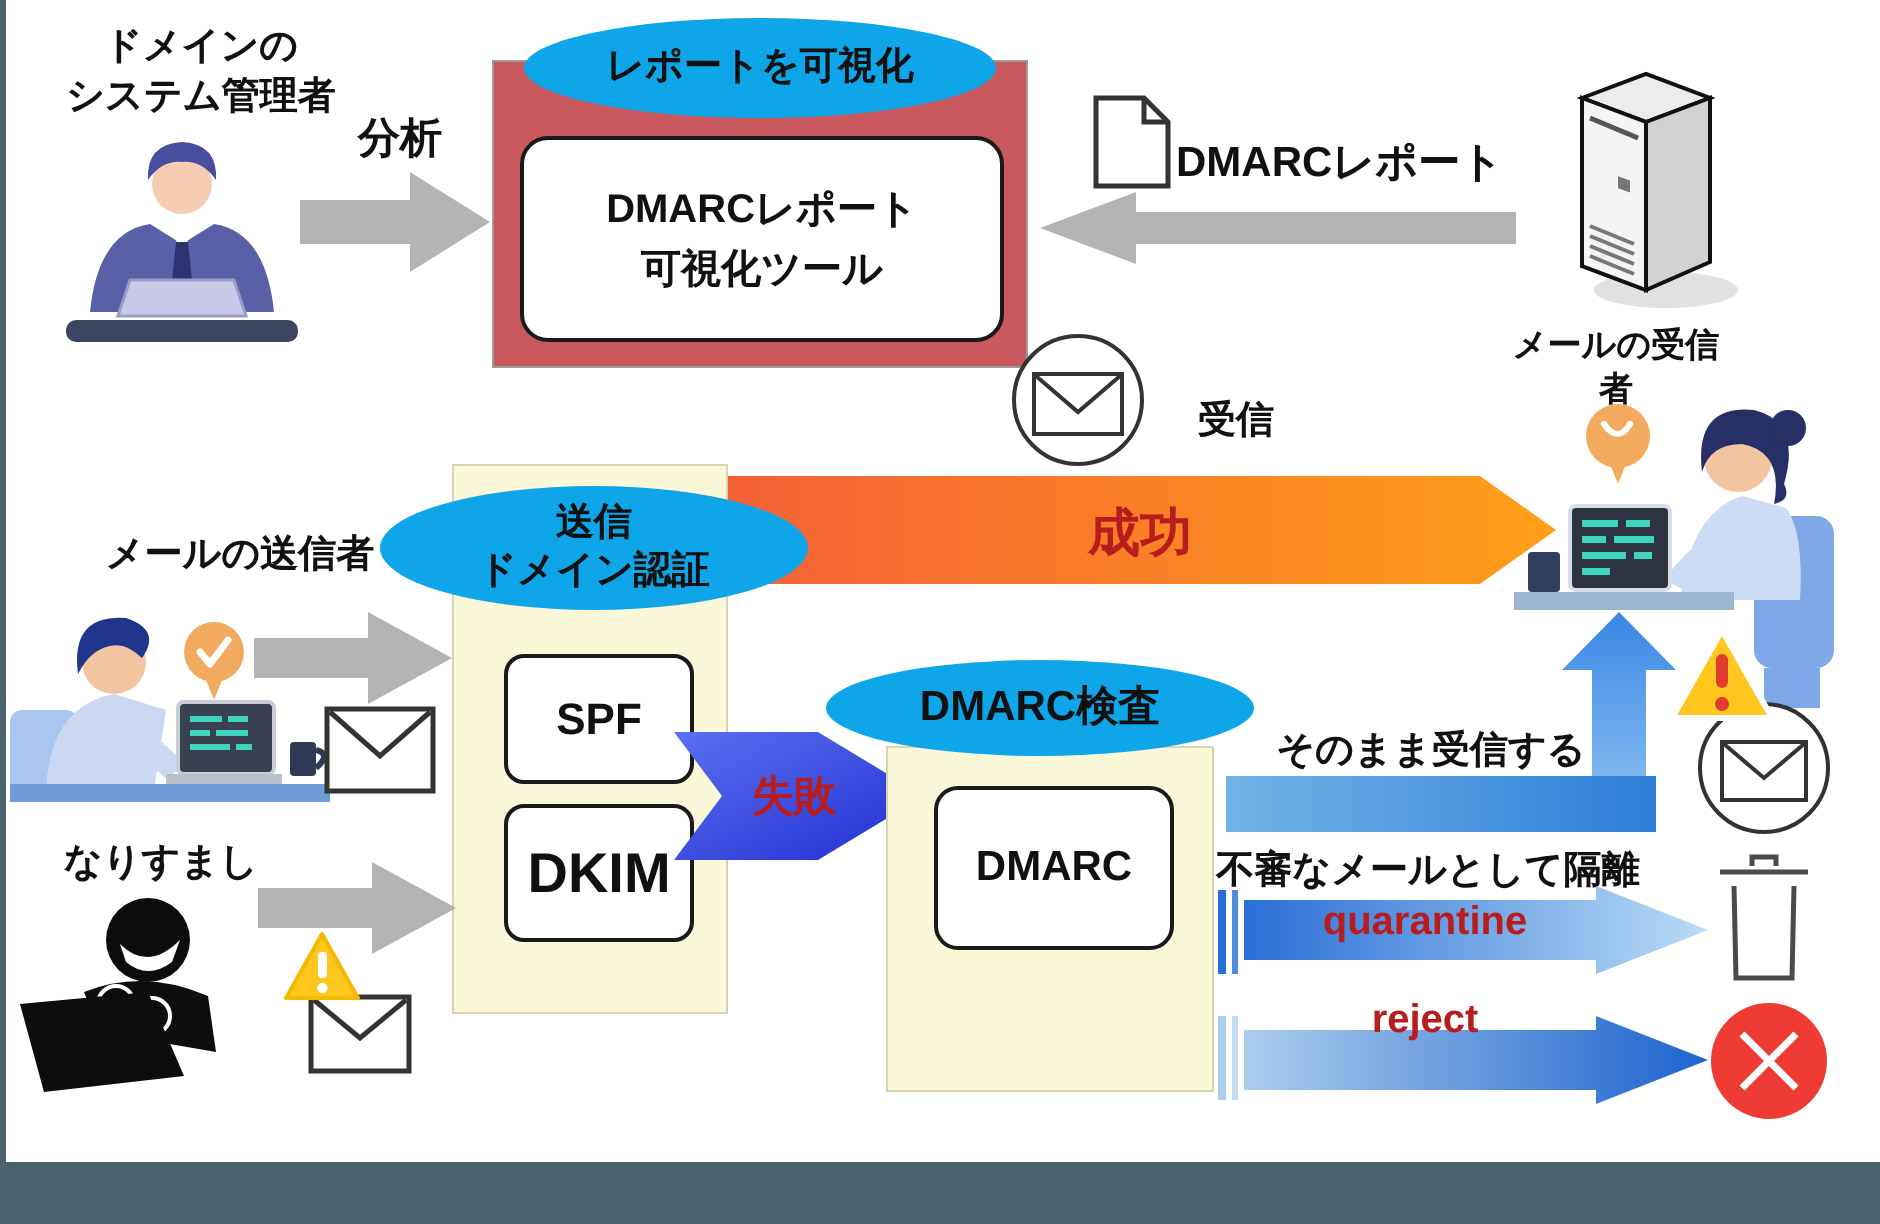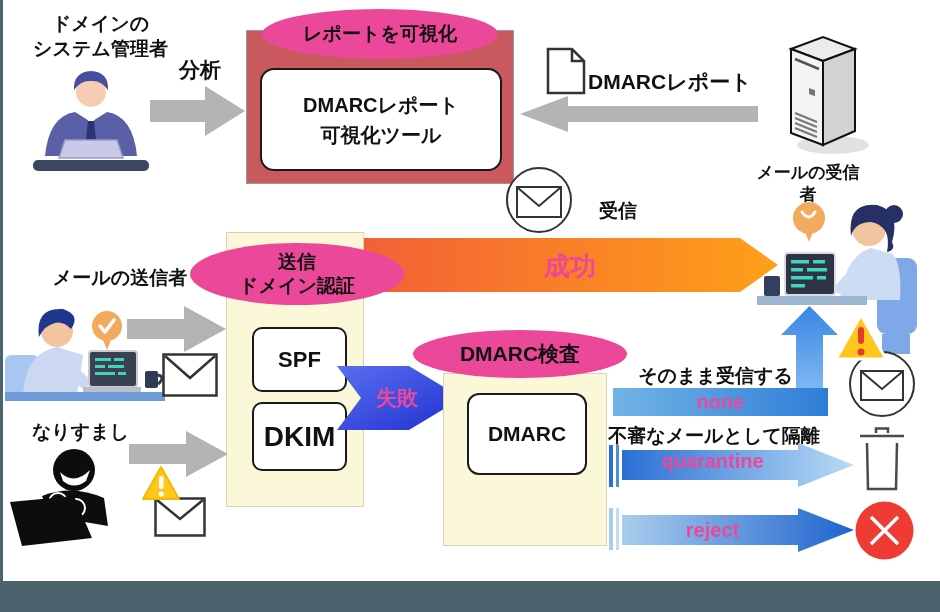--- a/index.html
+++ b/index.html
@@ -1,21 +1,21 @@
 <!DOCTYPE html>
 <html><head>
 <meta charset="utf-8">
 <style>
   html,body{margin:0;padding:0;background:#fff;}
   .canvas{position:relative;width:940px;height:612px;background:#ffffff;overflow:hidden;
           font-family:"Liberation Sans","DejaVu Sans",sans-serif;}
   .abs{position:absolute;}
   .lbl{font-weight:bold;color:#111;white-space:pre-line;text-align:center;line-height:1.3;}
-  .wht{color:#ec4899;font-weight:bold;text-align:center;}
-  .ellipse{background:#ec4899;border-radius:50%;display:flex;align-items:center;justify-content:center;
+  .wht{color:#b91c1c;font-weight:bold;text-align:center;}
+  .ellipse{background:#0ea5e9;border-radius:50%;display:flex;align-items:center;justify-content:center;
            font-weight:bold;color:#111;text-align:center;white-space:pre-line;line-height:1.25;}
   .whitebox{background:#fff;border:2px solid #1a1a1a;border-radius:14px;display:flex;align-items:center;
             justify-content:center;font-weight:bold;color:#111;text-align:center;white-space:pre-line;line-height:1.5;}
   .cream{background:#fbf8da;border:1px solid #d8d4b0;}
   .redbox{background:#c9595f;border:1px solid #9a9a9a;}
   .nonebar{background:linear-gradient(90deg,#72b4e6,#2e7ed9);}
   svg{display:block;}
 </style>
 </head>
 <body>
@@ -209,21 +209,20 @@
     <polyline points="14,22 34,39 54,22" fill="none" stroke="#333" stroke-width="2"></polyline>
   </svg>
   <svg class="abs" style="left:833px;top:312px;" width="56" height="52" viewBox="0 0 56 52">
     <path d="M28,3 L53,47 L3,47 Z" fill="#ffc61e" stroke="#ffffff" stroke-width="3" stroke-linejoin="round"></path>
     <rect x="25" y="15" width="6" height="17" rx="3" fill="#e23c30"></rect>
     <circle cx="28" cy="40" r="3.5" fill="#e23c30"></circle>
   </svg>
 
   <div class="abs lbl" style="left:638px;top:364px;width:155px;font-size:19px;">そのまま受信する</div>
   <div class="abs nonebar" style="left:613px;top:388px;width:215px;height:28px;"></div>
-  <div class="abs wht" style="left:613px;top:391px;width:215px;font-size:20px;">none</div>
 
   <div class="abs lbl" style="left:605px;top:424px;width:218px;font-size:19px;">不審なメールとして隔離</div>
   <div class="abs" style="left:609px;top:445px;width:4px;height:42px;background:#2a6fd6;"></div>
   <div class="abs" style="left:616px;top:445px;width:3px;height:42px;background:#4f8ede;"></div>
   <svg class="abs" style="left:622px;top:443px;" width="232" height="44" viewBox="0 0 232 44">
     <defs>
         <linearGradient id="gQ" x1="0" y1="0" x2="1" y2="0">
       <stop offset="0" stop-color="#2a6fd6"></stop>
           <stop offset="1" stop-color="#b9dcf5"></stop>
     </linearGradient>
@@ -241,20 +240,20 @@
   <div class="abs" style="left:616px;top:508px;width:3px;height:42px;background:#c4dcf2;"></div>
   <svg class="abs" style="left:622px;top:508px;" width="232" height="44" viewBox="0 0 232 44">
     <defs>
         <linearGradient id="gR" x1="0" y1="0" x2="1" y2="0">
       <stop offset="0" stop-color="#a9cdec"></stop>
           <stop offset="1" stop-color="#1e63cf"></stop>
     </linearGradient>
       </defs>
     <polygon points="0,7 176,7 176,0 232,22 176,44 176,37 0,37" fill="url(#gR)"></polygon>
   </svg>
-  <div class="abs wht" style="left:630px;top:519px;width:165px;font-size:20px;">reject</div>
+  <div class="abs wht" style="left:630px;top:499px;width:165px;font-size:20px;">reject</div>
   <svg class="abs" style="left:855px;top:501px;" width="59" height="59" viewBox="0 0 59 59">
     <circle cx="29.5" cy="29.5" r="29" fill="#ee3b33"></circle>
     <line x1="16" y1="16" x2="43" y2="43" stroke="#fff" stroke-width="3.5"></line>
     <line x1="43" y1="16" x2="16" y2="43" stroke="#fff" stroke-width="3.5"></line>
   </svg>
 
 </div>
 
 </body></html>

